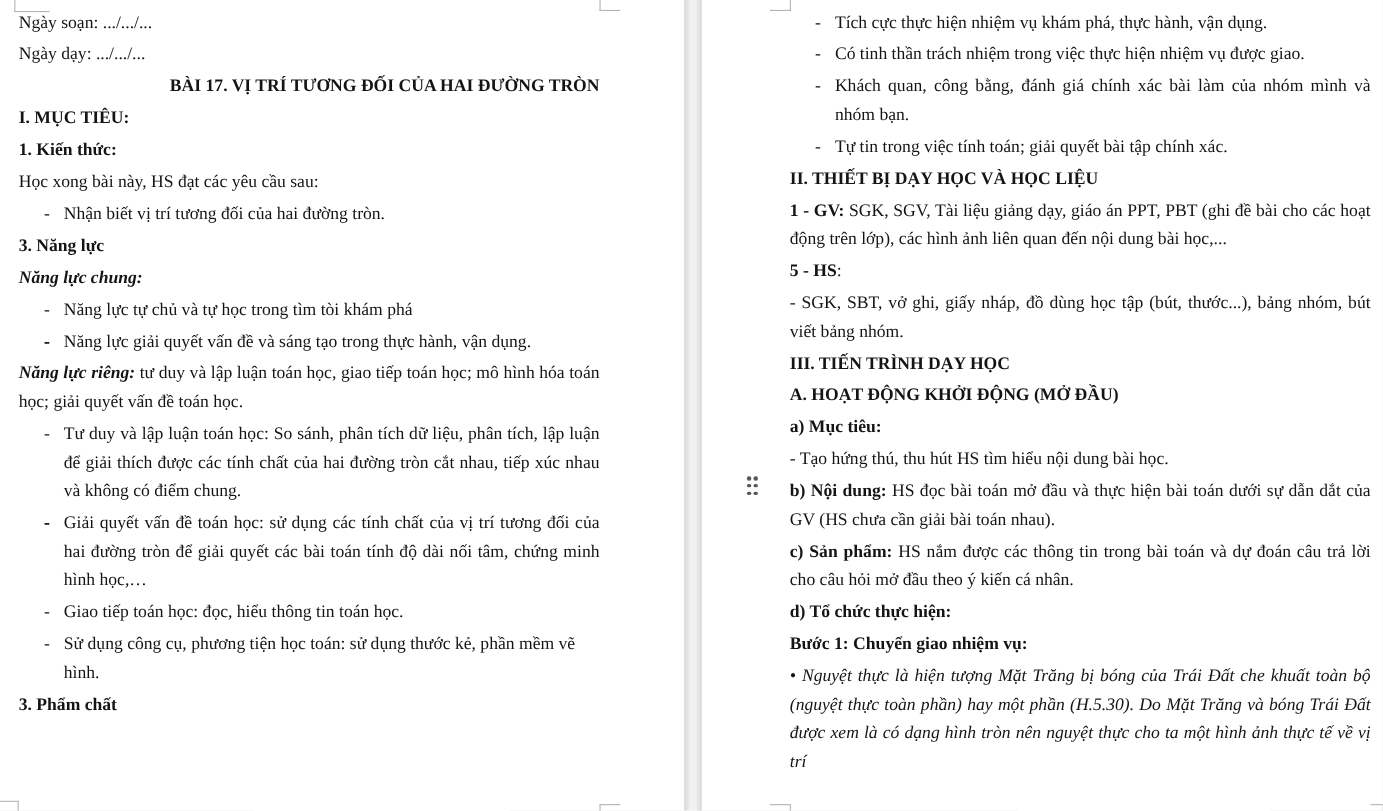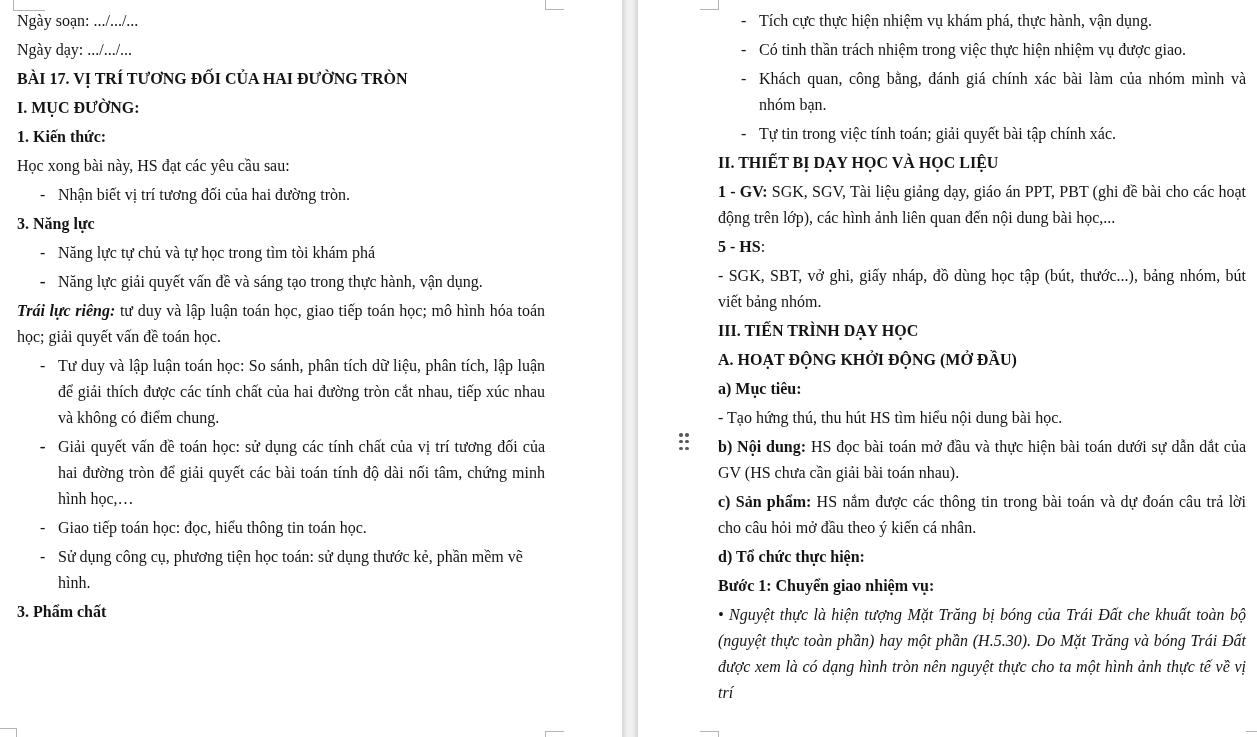--- a/index.html
+++ b/index.html
@@ -22,21 +22,21 @@
   }
   .text-col{
     position:absolute;top:0;width:528px;
     font-size:16px;line-height:26px;
   }
   #left-content{left:17px;padding-top:8px;}
   #right-content{left:80px;padding-top:8px;}
   .p{margin:0 0 3px 0;}
   .b{font-weight:bold;}
   .i{font-style:italic;}
-  .center{text-align:left;}
+  .center{text-align:right;}
   .just{text-align:justify;}
   .jl{text-align:justify;text-align-last:justify;}
   .li{padding-left:41px;position:relative;}
   .li .marker{position:absolute;left:23px;top:0;}
   
   .crop{position:absolute;border:0 solid #b3b3b3;}
   .m-lt{left:13px;top:0;width:31px;height:10px;border-left-width:1px;border-bottom-width:1px;}
   .m-rt{left:545px;top:0;width:18px;height:9px;border-left-width:1px;border-bottom-width:1px;}
   .m-lb{left:0;top:728px;width:16px;height:9px;border-top-width:1px;border-right-width:1px;}
   .m-rb{left:545px;top:731px;width:18px;height:6px;border-top-width:1px;border-left-width:1px;}
@@ -56,29 +56,30 @@
 
 <div id="page-left" class="page">
   <div class="crop m-lt"></div>
   <div class="crop m-rt"></div>
   <div class="crop m-lb"></div>
   <div class="crop m-rb"></div>
   <div id="left-content" class="text-col">
       <p class="p"><span>Ngày soạn: .../.../...</span></p>
       <p class="p"><span>Ngày dạy: .../.../...</span></p>
       <p class="p center"><span class="b">BÀI 17. VỊ TRÍ TƯƠNG ĐỐI CỦA HAI ĐƯỜNG TRÒN</span></p>
-      <p class="p"><span class="b">I. MỤC ĐƯỜNG:</span></p>
+      <p class="p"><span class="b">I. MỤC TIÊU:</span></p>
       <p class="p"><span class="b">1. Kiến thức:</span></p>
       <p class="p"><span>Học xong bài này, HS đạt các yêu cầu sau:</span></p>
       <p class="p li"><span class="marker">-</span><span>Nhận biết vị trí tương đối của hai đường tròn.</span></p>
       <p class="p"><span class="b">3. Năng lực</span></p>
+      <p class="p"><span class="b i">Năng lực chung:</span></p>
       <p class="p li"><span class="marker">-</span><span>Năng lực tự chủ và tự học trong tìm tòi khám phá</span></p>
       <p class="p li"><span class="marker">-</span></p>
       <p class="p li"><span class="marker">-</span><span>Năng lực giải quyết vấn đề và sáng tạo trong thực hành, vận dụng.</span></p>
-      <p class="p just"><span class="b i">Trái lực riêng:</span><span> tư duy và lập luận toán học, giao tiếp toán học; mô hình hóa toán học; giải quyết vấn đề toán học.</span></p>
+      <p class="p just"><span class="b i">Năng lực riêng:</span><span> tư duy và lập luận toán học, giao tiếp toán học; mô hình hóa toán học; giải quyết vấn đề toán học.</span></p>
       <p class="p just li"><span class="marker">-</span><span>Tư duy và lập luận toán học: So sánh, phân tích dữ liệu, phân tích, lập luận để giải thích được các tính chất của hai đường tròn cắt nhau, tiếp xúc nhau và không có điểm chung.</span></p>
       <p class="p just li"><span class="marker">-</span></p>
       <p class="p just li"><span class="marker">-</span><span>Giải quyết vấn đề toán học: sử dụng các tính chất của vị trí tương đối của hai đường tròn để giải quyết các bài toán tính độ dài nối tâm, chứng minh hình học,…</span></p>
       <p class="p li"><span class="marker">-</span><span>Giao tiếp toán học: đọc, hiểu thông tin toán học.</span></p>
       <p class="p li"><span class="marker">-</span><span>Sử dụng công cụ, phương tiện học toán: sử dụng thước kẻ, phần mềm vẽ hình.</span></p>
       <p class="p"><span class="b">3. Phẩm chất</span></p>
     </div>
 </div>
 
 <div id="gutter"></div>

